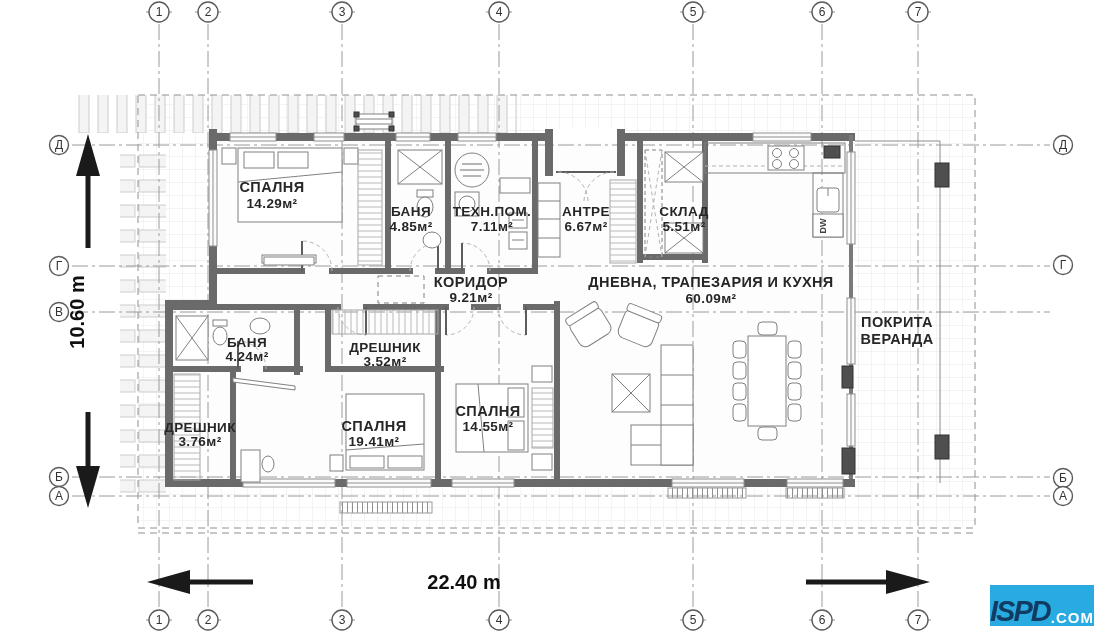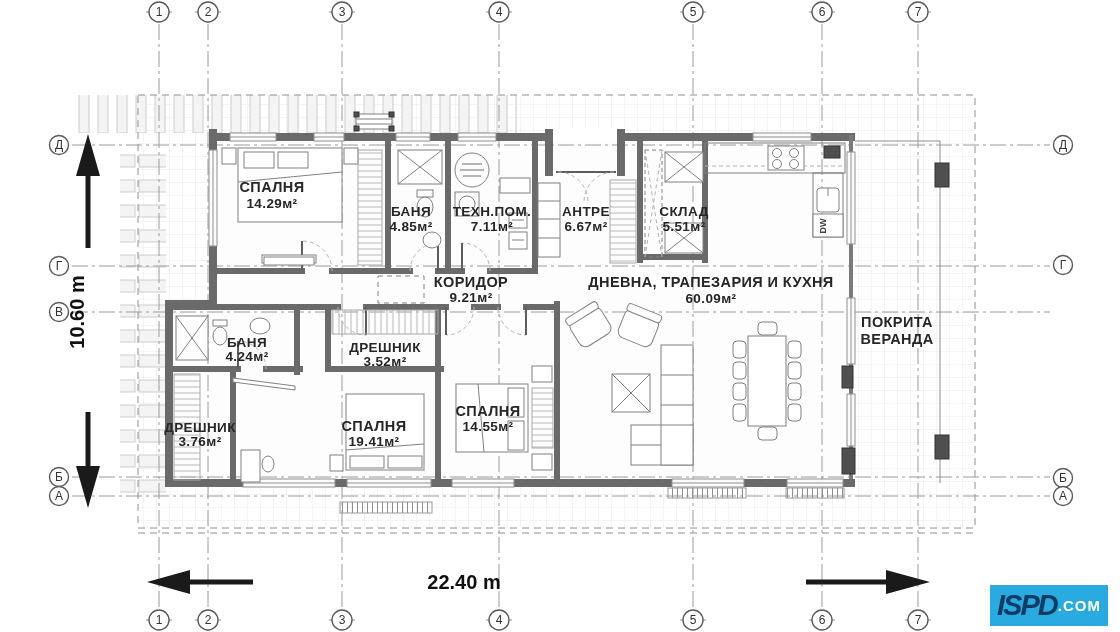--- a/index.html
+++ b/index.html
@@ -22,22 +22,22 @@
   .furnl{stroke:#808080;stroke-width:1;fill:none;}
   .doorarc{stroke:#b3b3b3;stroke-width:1;fill:none;stroke-dasharray:4 3;}
   .doorleaf{stroke:#5d5d5d;stroke-width:2;fill:none;}
   .winrect{fill:#fbfbfb;stroke:#8f8f8f;stroke-width:1;}
   .winline{stroke:#8f8f8f;stroke-width:1;}
   .dash{stroke:#909090;stroke-width:1;fill:none;stroke-dasharray:7 5;}
   .darkblk{fill:#4f4f4f;stroke:#333;stroke-width:1;}
   .arrow{fill:#1a1a1a;stroke:none;}
   .arrowshaft{stroke:#1a1a1a;stroke-width:5;}
   
-  .logo{position:absolute;left:990px;top:585px;width:118px;height:41px;background:#29abe2;
-        display:flex;align-items:center;justify-content:center;gap:1px;}
+  .logo{position:absolute;left:990px;top:585px;width:104px;height:41px;background:#29abe2;
+        display:flex;align-items:flex-end;justify-content:center;gap:1px;}
   .logo .brand{color:#103c63;font-weight:bold;font-style:italic;font-size:29px;letter-spacing:-2px;line-height:1;}
   .logo .tld{color:#ffffff;font-size:15px;font-weight:bold;letter-spacing:1px;}
 </style>
 </head>
 <body>
 
 <div class="canvas">
 <svg width="1120" height="632" viewBox="0 0 1120 632">
   <defs>
     <pattern id="pav" width="13" height="13" patternUnits="userSpaceOnUse">

